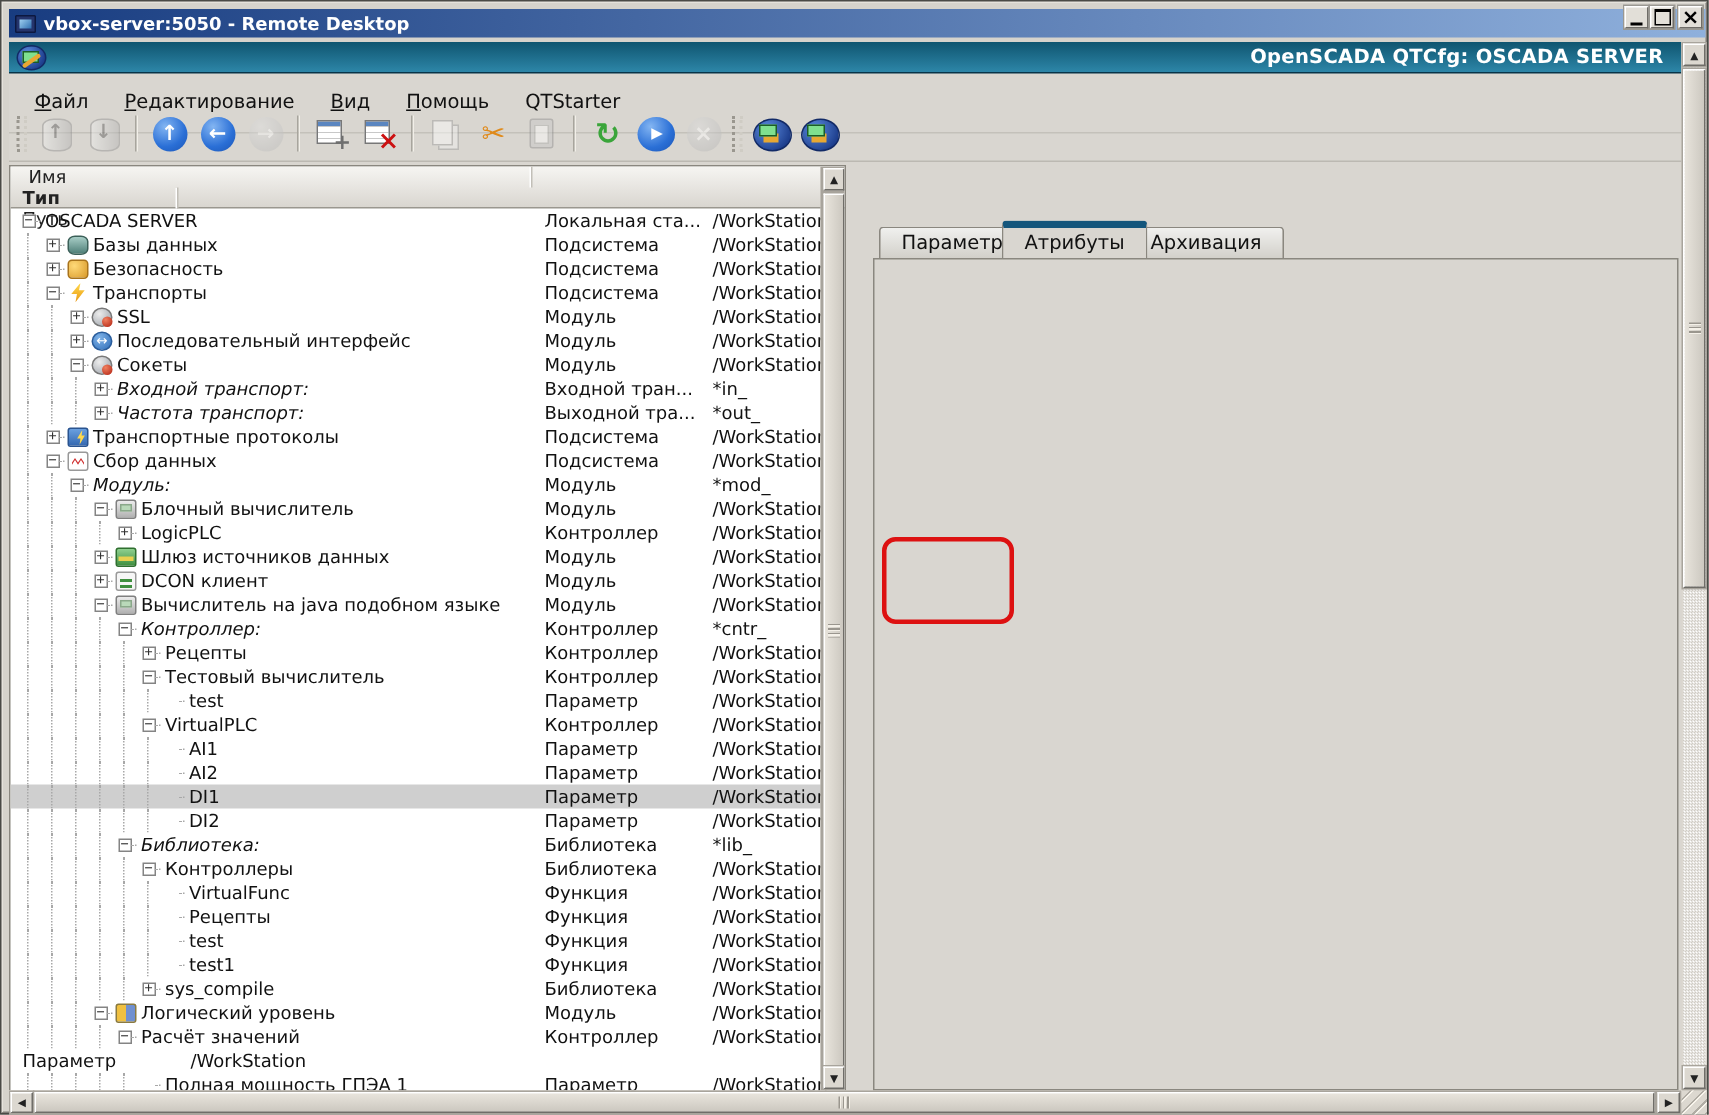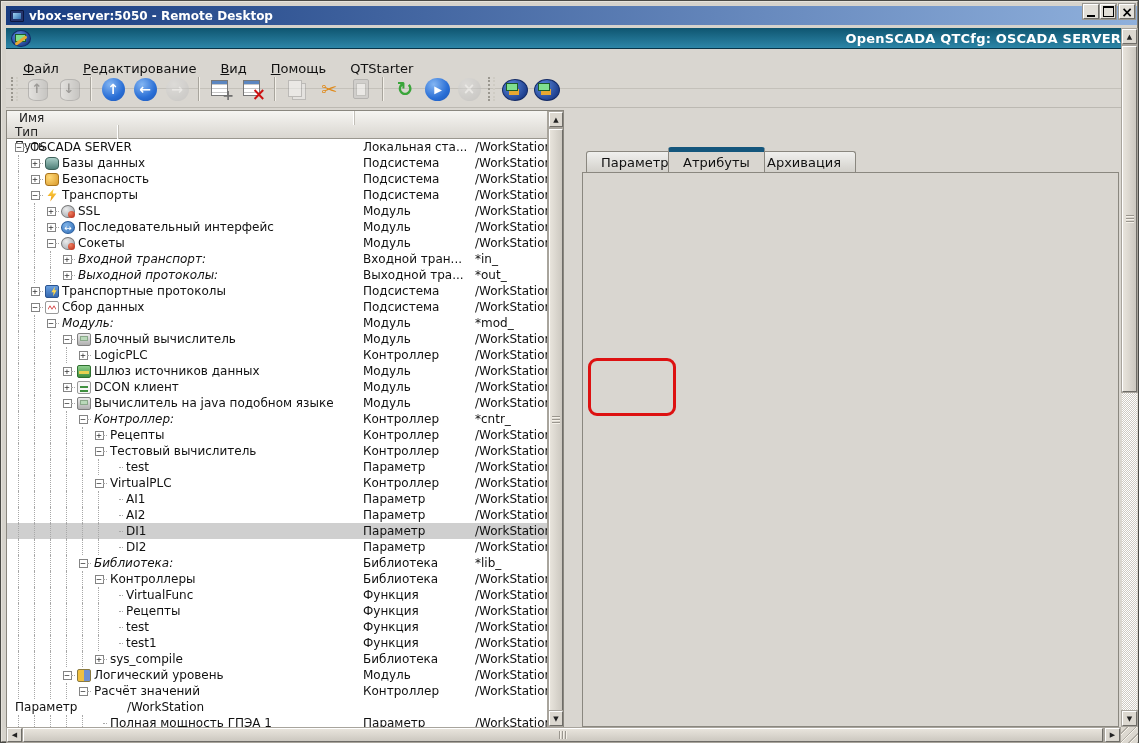--- a/index.html
+++ b/index.html
@@ -36,21 +36,21 @@
   .grip3{width:8px;height:9px;background:repeating-linear-gradient(#9a968e 0 1px,#f4f0e8 1px 2px,transparent 2px 3px);}
   .grip3.h{width:9px;height:8px;background:repeating-linear-gradient(90deg,#9a968e 0 1px,#f4f0e8 1px 2px,transparent 2px 3px);}
   #corner-grip{left:1119px;top:725px;width:17px;height:16px;background:#dcd8d0;
     background-image:repeating-linear-gradient(135deg,transparent 0 4px,#b0aca4 4px 5px,#f8f4ec 5px 6px);}
 
   
   #app{left:4px;top:26px;width:1115px;height:699px;background:var(--chrome,#d9d6d0);overflow:hidden;}
   #apptitle{left:0;top:0;width:1115px;height:21px;
     background:linear-gradient(var(--inner_title_from,#0f5570),var(--inner_title_to,#2d86a8));
     border-bottom:1px solid #083448;display:flex;align-items:center;color:#fff;font-weight:bold;font-size:13px;}
-  #apptitle .ttl{flex:1;text-align:right;letter-spacing:.2px;}
+  #apptitle .ttl{flex:1;text-align:right;padding-right:12px;letter-spacing:.2px;}
   .scada-ico{width:20px;height:17px;border-radius:50%;background:radial-gradient(circle at 35% 30%,#5b8ade,#1e3f8e 75%);
     position:relative;margin-left:5px;flex:none;border:1px solid #122a66;}
   .scada-ico::before{content:"";position:absolute;left:3px;top:3px;width:9px;height:6px;background:#7fe08f;border:1px solid #1c5c28;}
   .scada-ico::after{content:"";position:absolute;left:2px;top:8px;width:14px;height:3px;background:#e8a832;transform:rotate(-35deg);border-radius:2px;}
 
   #menubar{left:0;top:21px;width:1115px;height:40px;display:flex;align-items:center;gap:6px;padding-left:8px;font-size:13px;color:#111;border-bottom:1px solid #c4c1ba;}
   .mitem{padding:2px 9px;}
   .mitem u{text-decoration:underline;}
 
   #toolbar{left:0;top:43px;width:1115px;height:37px;display:flex;align-items:center;padding-left:2px;border-bottom:1px solid #bcb9b2;}
@@ -86,21 +86,21 @@
   .i-openscada-config::before,.i-openscada-starter::before{content:"";position:absolute;left:3px;top:4px;width:24px;height:20px;border-radius:50%;
     background:radial-gradient(circle at 35% 30%,#5b8ade,#1e3f8e 75%);border:1px solid #122a66;}
   .i-openscada-config::after,.i-openscada-starter::after{content:"";position:absolute;left:7px;top:8px;width:10px;height:6px;background:#7fe08f;border:1px solid #1c5c28;
     box-shadow:2px 5px 0 -1px #e8a832;}
 
   
   #tree{left:0;top:82px;width:558px;height:617px;background:#fff;border:1px solid #8a877f;border-bottom:none;overflow:hidden;}
   #thead{position:absolute;left:0;top:0;width:558px;height:28px;display:flex;
     background:linear-gradient(#f6f5f2,#d9d6d0);border-bottom:1px solid #9a978f;font-size:12px;color:#222;flex-direction:column;}
   .hcell{display:flex;align-items:center;padding-left:12px;border-right:1px solid #c2bfb8;box-shadow:inset -1px 0 0 #fff;}
-  .hcell.n{width:348px;}.hcell.t{width:112px;padding-left:8px;}.hcell.p{flex:1;padding-left:8px;border-right:none;}
+  .hcell.n{width:348px;}.hcell.t{width:112px;padding-left:8px;font-weight:bold;}.hcell.p{flex:1;padding-left:8px;border-right:none;}
   #rows{position:absolute;left:0;top:28px;width:558px;}
   .trow{display:flex;height:16px;line-height:16px;font-size:12px;color:#111;white-space:nowrap;}
   .trow.sel{background:var(--selection,#cfcfcf);}
   .trow.it .lbl{font-style:italic;}
   .c{overflow:hidden;flex:none;}
   .c.name{width:348px;display:flex;align-items:center;padding-left:4px;}
   .c.type{width:112px;padding-left:8px;}
   .c.path{width:98px;padding-left:8px;}
   .guides{display:flex;flex:none;}
   .guide{width:16px;height:16px;position:relative;flex:none;}
@@ -334,21 +334,21 @@
             <div class="c name">
               <span class="guides">
                 <span class="guide"></span>
                 <span class="guide"></span>
                 <span class="guide"></span>
               </span>
               <span class="exp">
                 <span class="box">+</span>
               </span>
 
-              <span class="lbl">Выходной протоколы:</span>
+              <span class="lbl">Частота транспорт:</span>
             </div>
             <div class="c type">Выходной тра...</div>
             <div class="c path">*out_</div>
           </div>
           <div class="trow">
             <div class="c name">
               <span class="guides">
                 <span class="guide"></span>
               </span>
               <span class="exp">

